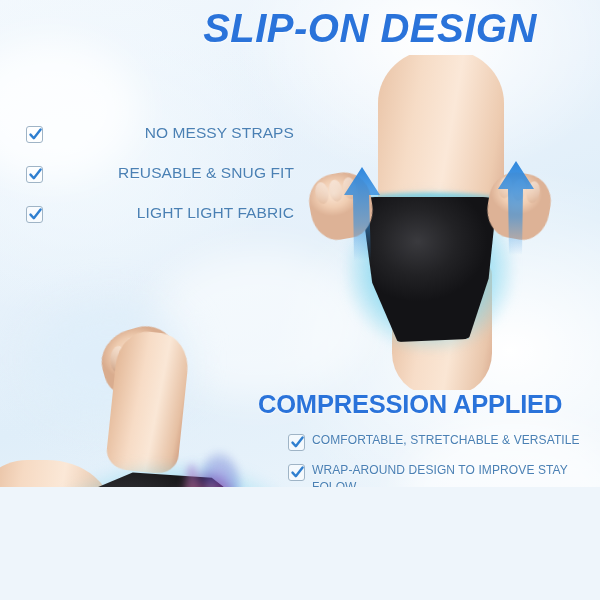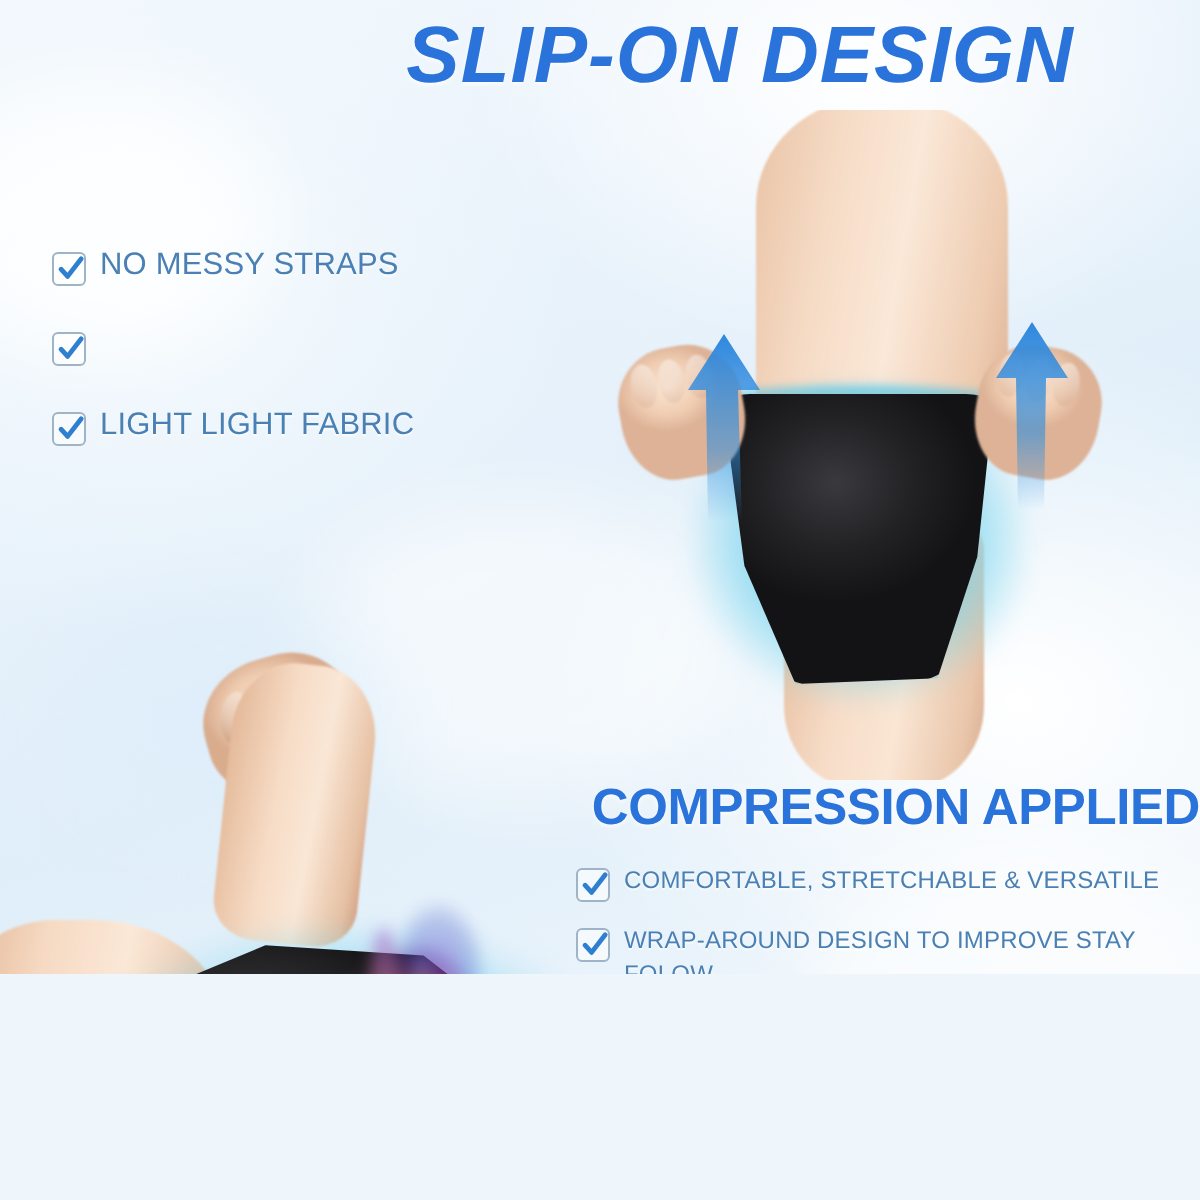--- a/index.html
+++ b/index.html
@@ -23,30 +23,30 @@
   .title{
     position:absolute;left:160px;top:6px;width:420px;
     font-size:40px;font-weight:bold;font-style:italic;
     letter-spacing:.5px;color:#2a73da;text-align:center;
     text-shadow:0 1px 2px rgba(255,255,255,.85);
     white-space:nowrap;
   }
   .subtitle{
     position:absolute;left:258px;top:390px;width:342px;
     font-size:25.5px;font-weight:bold;color:#2a73da;
-    letter-spacing:-.2px;text-align:right;white-space:nowrap;
+    letter-spacing:-.2px;text-align:left;white-space:nowrap;
     text-shadow:0 1px 2px rgba(255,255,255,.85);
   }
 
   
   .list{position:absolute;}
   .list.left{left:26px;top:124px;width:268px;}
   .list.right{left:288px;top:432px;width:312px;}
   .feature{display:flex;align-items:flex-start;}
-  .list.left .feature{margin-bottom:21px;}
+  .list.left .feature{margin-bottom:21px;justify-content:space-between;}
   .list.right .feature{margin-bottom:11px;}
   .cbox{
     flex:0 0 auto;width:17px;height:17px;margin-top:2px;margin-right:7px;
     border:1.5px solid #9fb4c6;border-radius:3px;
     background:rgba(255,255,255,.55);
     position:relative;box-sizing:border-box;
   }
   .cbox svg{position:absolute;left:1px;top:0px;}
   .ftext{
     font-size:15.5px;line-height:17.5px;color:#4a80b4;
@@ -237,20 +237,21 @@
       <span class="ftext">NO MESSY STRAPS</span>
     </div>
 
 
     <div class="feature">
       <span class="cbox">
         <svg width="15" height="15" viewBox="0 0 15 15">
             <path d="M2.5 7.6 L5.8 11.2 L12.6 2.4" stroke="#2f7fd0" stroke-width="2.4" fill="none" stroke-linecap="round" stroke-linejoin="round"></path>
           </svg>
       </span>
+      <span class="ftext">REUSABLE &amp; SNUG FIT</span>
     </div>
 
     <div class="feature">
       <span class="cbox">
         <svg width="15" height="15" viewBox="0 0 15 15">
             <path d="M2.5 7.6 L5.8 11.2 L12.6 2.4" stroke="#2f7fd0" stroke-width="2.4" fill="none" stroke-linecap="round" stroke-linejoin="round"></path>
           </svg>
       </span>
       <span class="ftext">LIGHT LIGHT FABRIC</span>
     </div>

